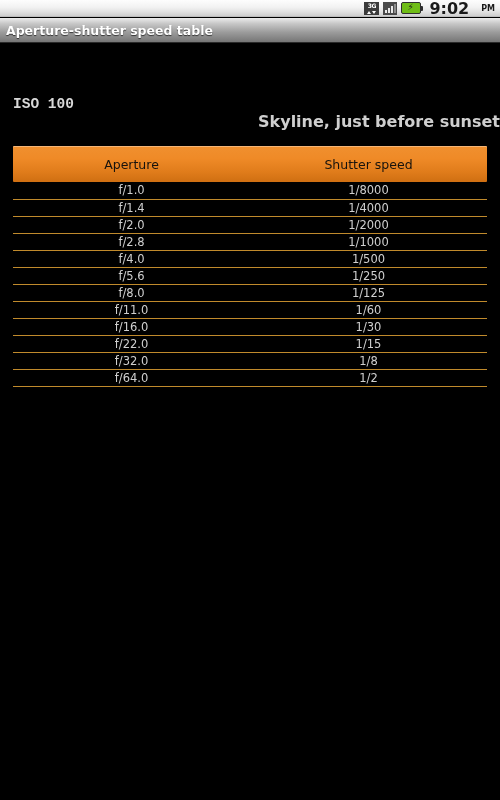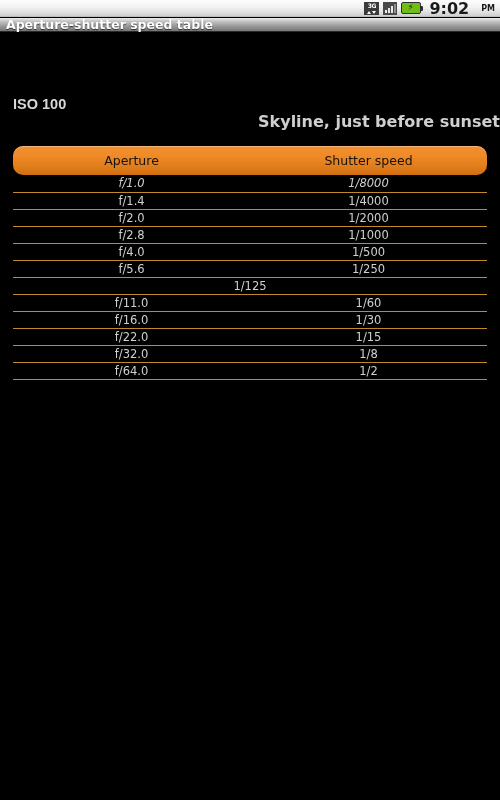--- a/index.html
+++ b/index.html
@@ -140,21 +140,21 @@
     font-weight: bold;
     margin-left: 8px;
     font-family: "DejaVu Sans", sans-serif;
   }
 
   
   #title-bar {
     position: absolute;
     left: 0; top: 18px;
     width: 500px;
-    height: 14px;
+    height: 25px;
     background: linear-gradient(to bottom, #ececec 0%, #c9c9c9 22%, #9b9b9b 60%, #767676 100%);
     border-bottom: 1px solid #2a2a2a;
     box-sizing: border-box;
     display: flex;
     align-items: center;
   }
   #title-bar .title-text {
     color: #ffffff;
     font-size: 12.5px;
     font-weight: bold;
@@ -174,45 +174,45 @@
   }
 
   #heading-block {
     padding: 52px 0 0 13px;
   }
   #iso-title {
     color: #d8d8d8;
     font-size: 14.5px;
     font-weight: bold;
     line-height: 16px;
-    font-family: Liberation Sans, sans-serif;
+    font-family: Liberation Mono, monospace;
   }
   #iso-subtitle {
     color: #cfcfcf;
     font-size: 16px;
     font-weight: bold;
     line-height: 14px;
     margin-top: 3px;
     font-family: "DejaVu Sans", sans-serif;
     text-align: right;
   }
 
   
   #aperture-table {
     position: absolute;
     left: 13px;
     top: 102px;
     width: 474px;
   }
   #table-header {
     display: flex;
-    height: 29px;
+    height: 36px;
     align-items: center;
     background: linear-gradient(to bottom, #f0902f 0%, #ef8a27 35%, #e07c1b 72%, #cf6f12 100%);
-    border-radius: 10px;
+    border-radius: 1px;
     box-shadow: inset 0 1px 0 rgba(255,255,255,0.35);
   }
   #table-header .th {
     flex: 1 1 50%;
     text-align: center;
     color: #17130d;
     font-size: 12.5px;
     font-family: "DejaVu Sans", sans-serif;
   }
   .table-row {
@@ -224,21 +224,20 @@
   .table-row .td {
     flex: 1 1 50%;
     text-align: center;
     color: #cfcfcf;
     font-size: 11.5px;
     font-family: "DejaVu Sans", sans-serif;
     line-height: 15px;
   }
   .table-row.first {
     height: 17px;
-    font-style: italic;
   }
 </style>
 </head>
 <body>
 
 <div id="status-bar">
   <div class="status-icons">
 
     <span class="icon-3g">
       <span class="g3-box">3G</span>
@@ -296,20 +295,21 @@
         </div>
         <div class="table-row">
           <div class="td">f/4.0</div>
           <div class="td">1/500</div>
         </div>
         <div class="table-row">
           <div class="td">f/5.6</div>
           <div class="td">1/250</div>
         </div>
         <div class="table-row">
+          <div class="td">f/8.0</div>
           <div class="td">1/125</div>
         </div>
         <div class="table-row">
           <div class="td">f/11.0</div>
           <div class="td">1/60</div>
         </div>
         <div class="table-row">
           <div class="td">f/16.0</div>
           <div class="td">1/30</div>
         </div>

